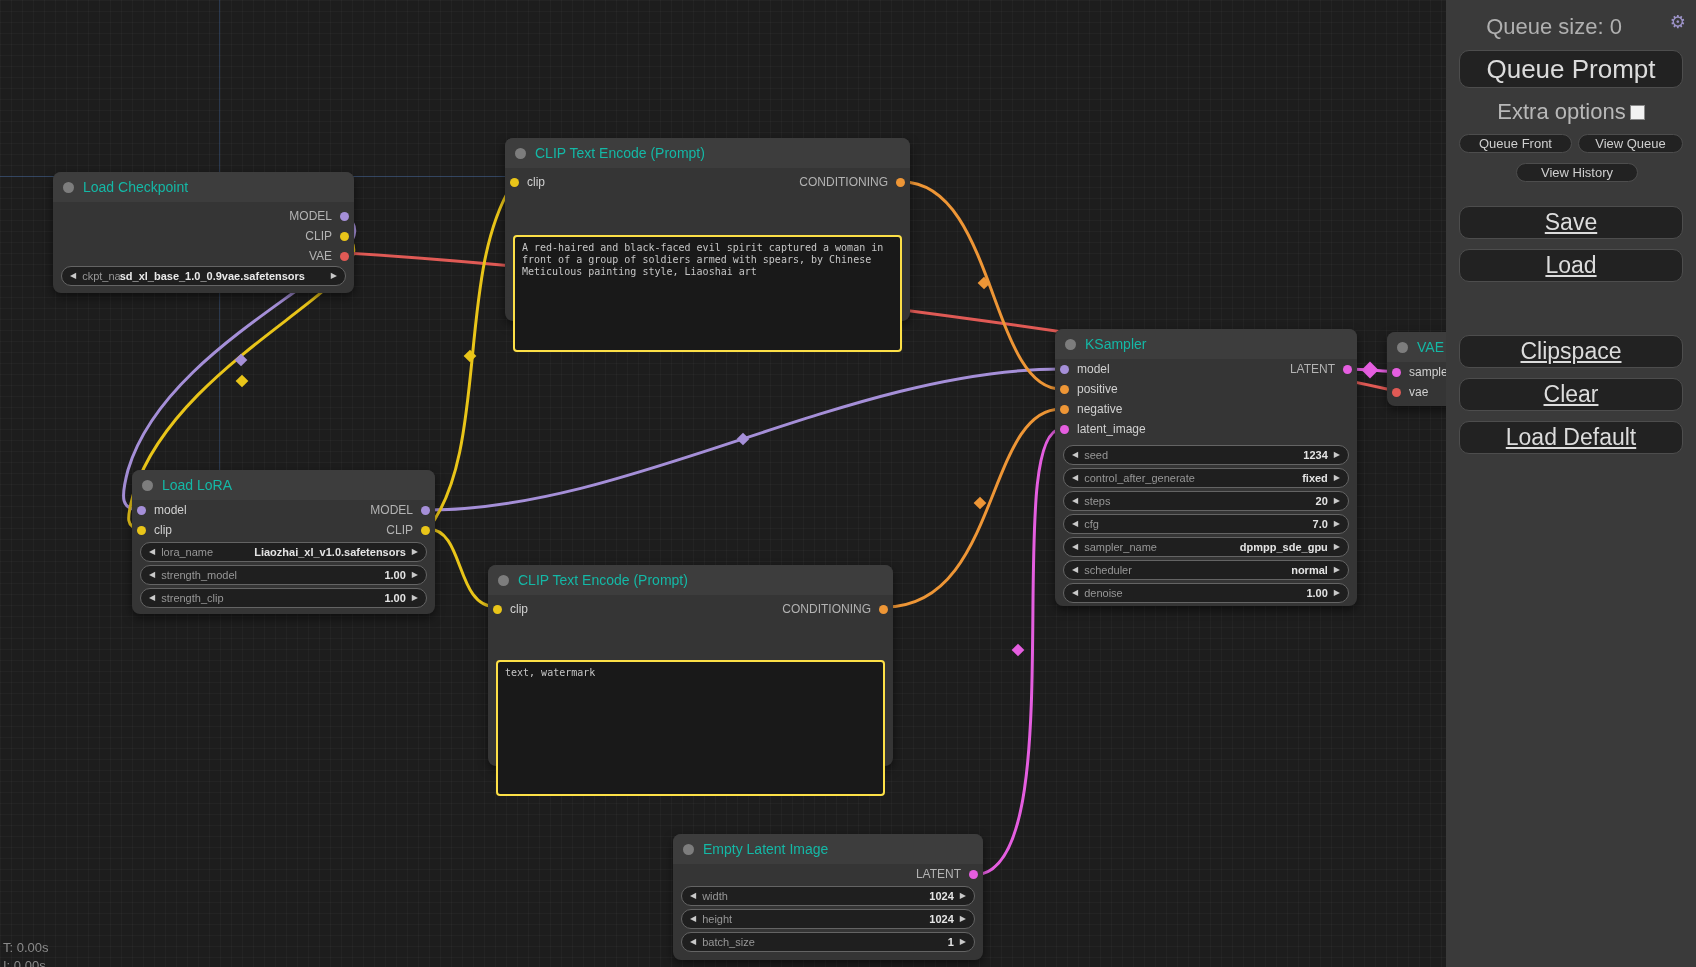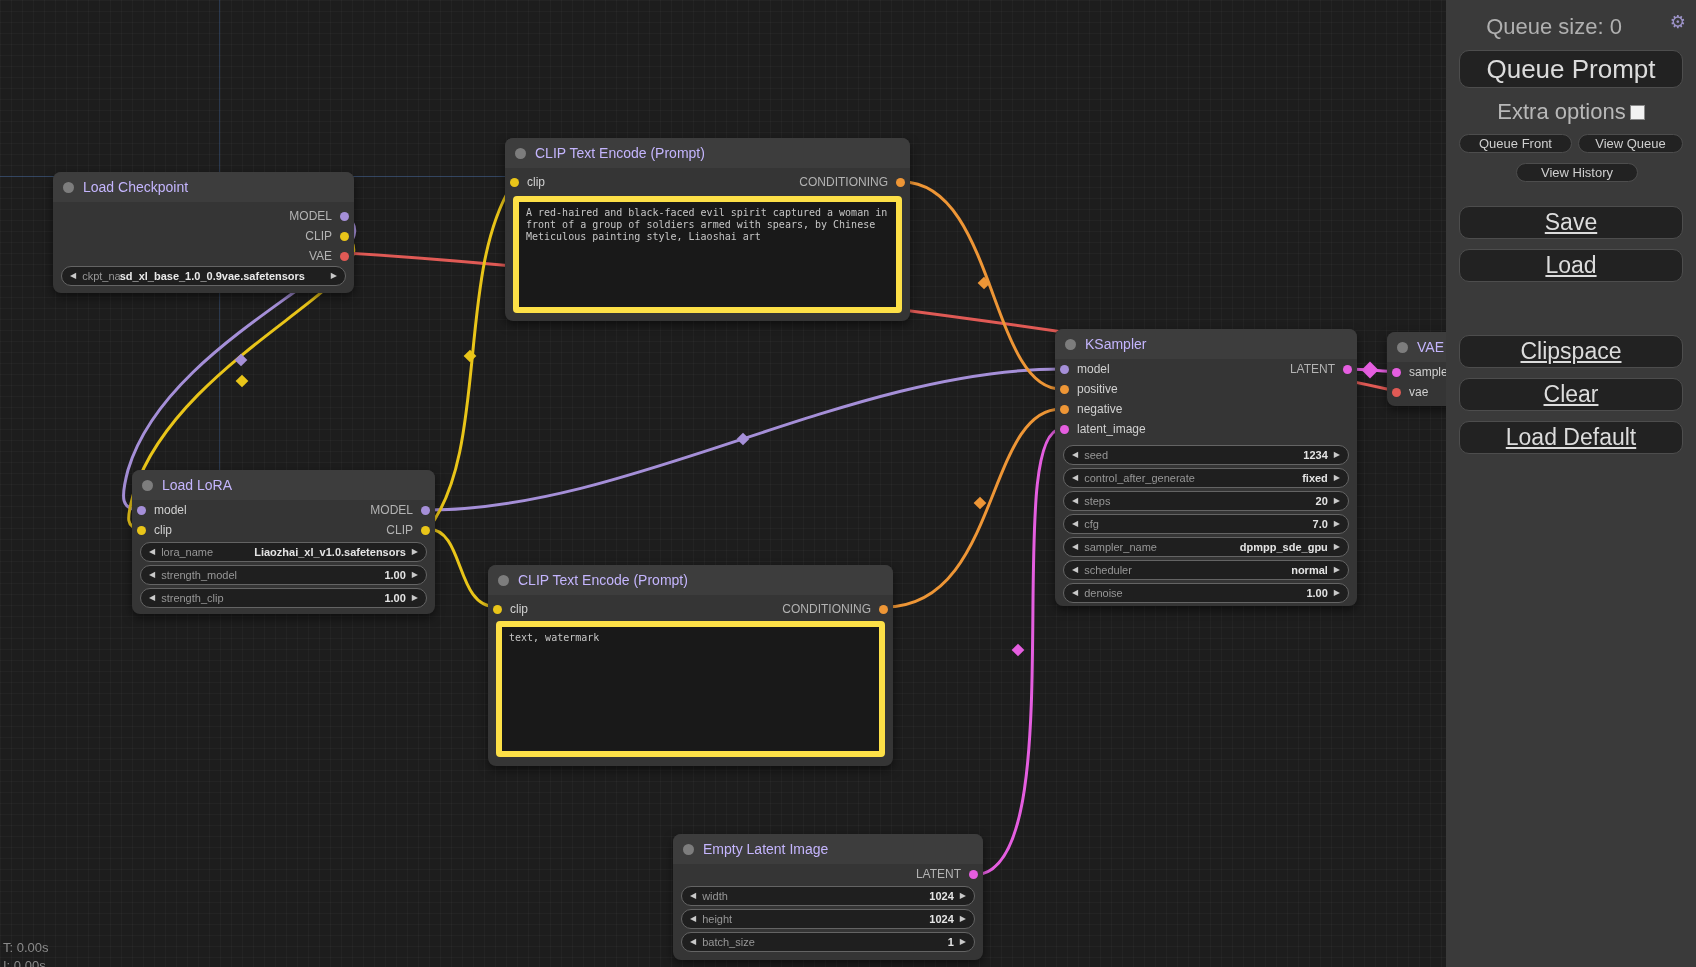--- a/index.html
+++ b/index.html
@@ -11,41 +11,41 @@
       #1d1d1d;}
   .axis-h{position:absolute;left:0;top:176px;width:505px;height:1px;background:rgba(70,110,170,.45);z-index:2;}
   .axis-v{position:absolute;left:219px;top:0;width:1px;height:470px;background:rgba(70,110,170,.35);z-index:2;}
   svg.wires{position:absolute;left:0;top:0;z-index:5;}
   svg.wires path{fill:none;stroke-width:3;stroke-linecap:round;}
 
   .node{position:absolute;background:#353535;border-radius:8px;z-index:10;
     box-shadow:0 4px 10px rgba(0,0,0,.5);box-sizing:border-box;}
   .nhead{height:30px;background:#3d3d3d;border-radius:8px 8px 0 0;display:flex;align-items:center;padding:0 10px;gap:9px;}
   .ndot{width:11px;height:11px;border-radius:50%;background:#7d7d7d;flex:none;}
-  .ntitle{color:#c4b5fd;font-size:14px;white-space:nowrap;}
+  .ntitle{color:#14b8a6;font-size:14px;white-space:nowrap;}
   .gap4{height:4px;}
   .srow{height:20px;display:flex;align-items:center;padding:0 5px;}
   .srow.orow{justify-content:flex-end;}
   .srow.both{justify-content:space-between;}
   .sleft,.sright{display:flex;align-items:center;}
   .dot{width:9px;height:9px;border-radius:50%;flex:none;}
   .slabel{color:#d0d0d0;font-size:12px;margin-left:8px;white-space:nowrap;}
   .olabel{color:#b3b3b3;font-size:12px;margin-right:8px;white-space:nowrap;}
   .c-model{background:#a58fd8;} .c-clip{background:#e9c519;} .c-vae{background:#e05a55;}
   .c-cond{background:#ee9636;} .c-latent{background:#e55ee0;}
   .widget{height:20px;margin:0 8px 3px;background:#1f1f1f;border:1px solid #646464;border-radius:10px;
     display:flex;align-items:center;padding:0 8px;box-sizing:border-box;font-size:11px;overflow:hidden;}
   .arr{color:#c9c9c9;font-size:8px;line-height:1;flex:none;}
   .wlabel{color:#979797;margin-left:6px;white-space:nowrap;}
   .wvalue{color:#e4e4e4;font-weight:bold;margin-left:auto;margin-right:6px;white-space:nowrap;}
   .wvalue-left{color:#e9e9e9;font-weight:bold;margin-left:-1px;white-space:nowrap;}
   .spacer{margin-left:auto;}
-  .prompt{position:absolute;background:#191919;border:6px solid #fde047;border-radius:4px;color:#c6c6c6;
+  .prompt{position:absolute;background:#191919;border:2px solid #fde047;border-radius:4px;color:#c6c6c6;
     font-family:"DejaVu Sans Mono",monospace;font-size:10px;line-height:12px;padding:5px 7px;
-    box-sizing:border-box;overflow:hidden;}
+    box-sizing:border-box;overflow:hidden;margin-top:39px;}
 
   .sidebar{position:absolute;left:1446px;top:0;width:250px;height:967px;background:#3a3a3a;z-index:50;}
   .qsize{position:absolute;left:0;right:34px;top:14px;text-align:center;color:#b0b0b0;font-size:22px;}
   .gear{position:absolute;right:10px;top:13px;color:#9d93c8;font-size:18px;line-height:1;cursor:pointer;}
   .btn{position:absolute;background:#222;border:1px solid #4d4d4d;border-radius:10px;color:#dcdcdc;
     display:flex;align-items:center;justify-content:center;box-sizing:border-box;cursor:pointer;}
   .btn-queue{left:13px;top:50px;width:224px;height:38px;font-size:26px;}
   .extra{position:absolute;left:0;right:0;top:99px;display:flex;align-items:center;justify-content:center;gap:4px;
     color:#b8b8b8;font-size:22px;}
   .chk{width:15px;height:15px;background:#f2f2f2;border:1px solid #888;box-sizing:border-box;cursor:pointer;}

